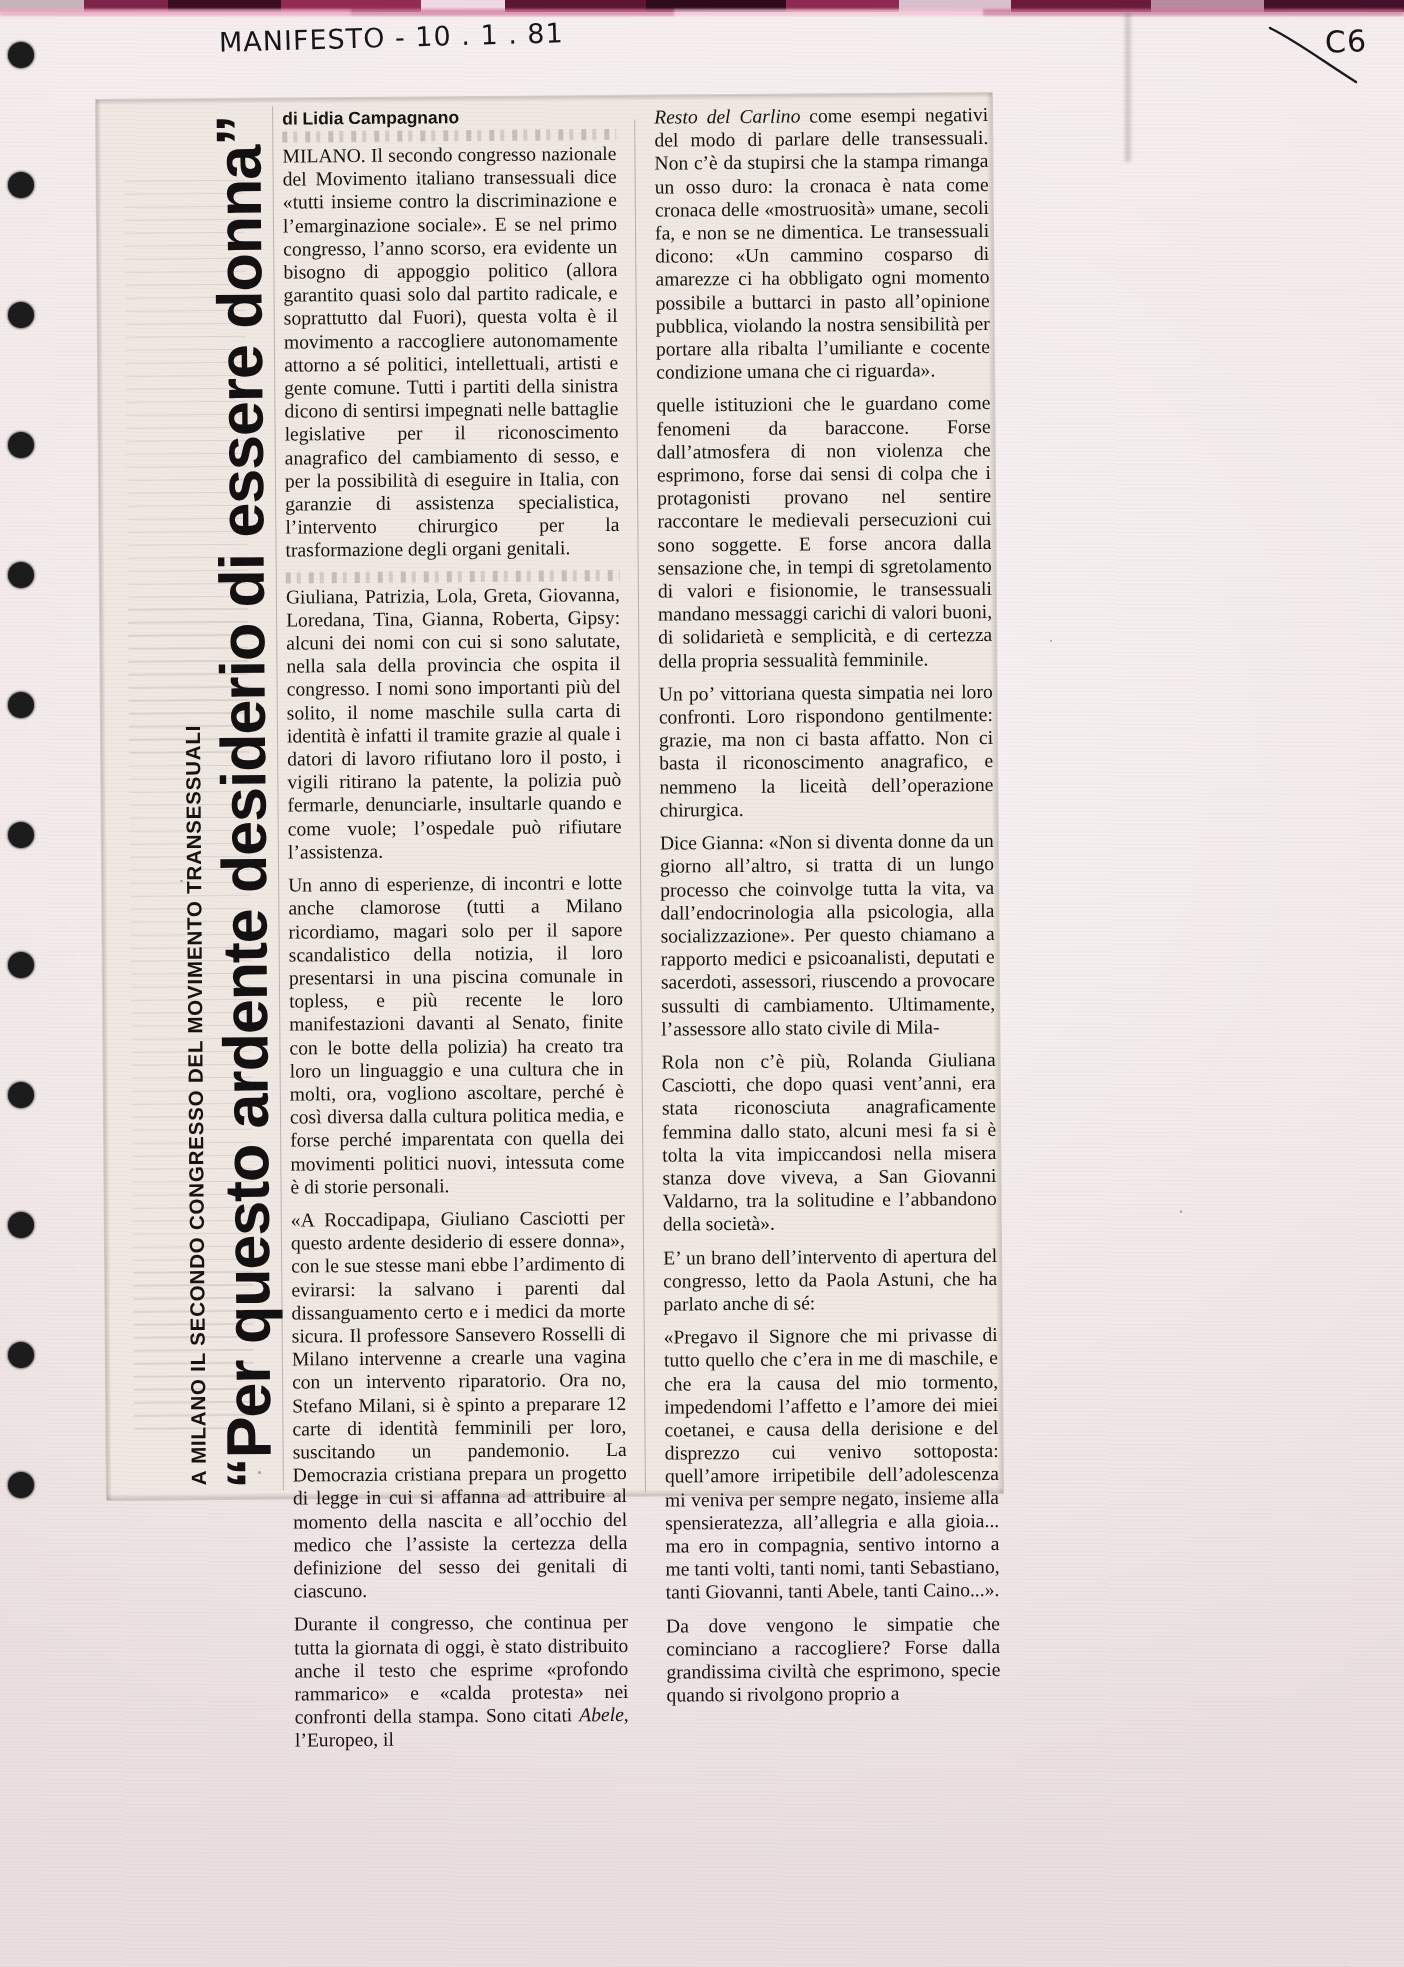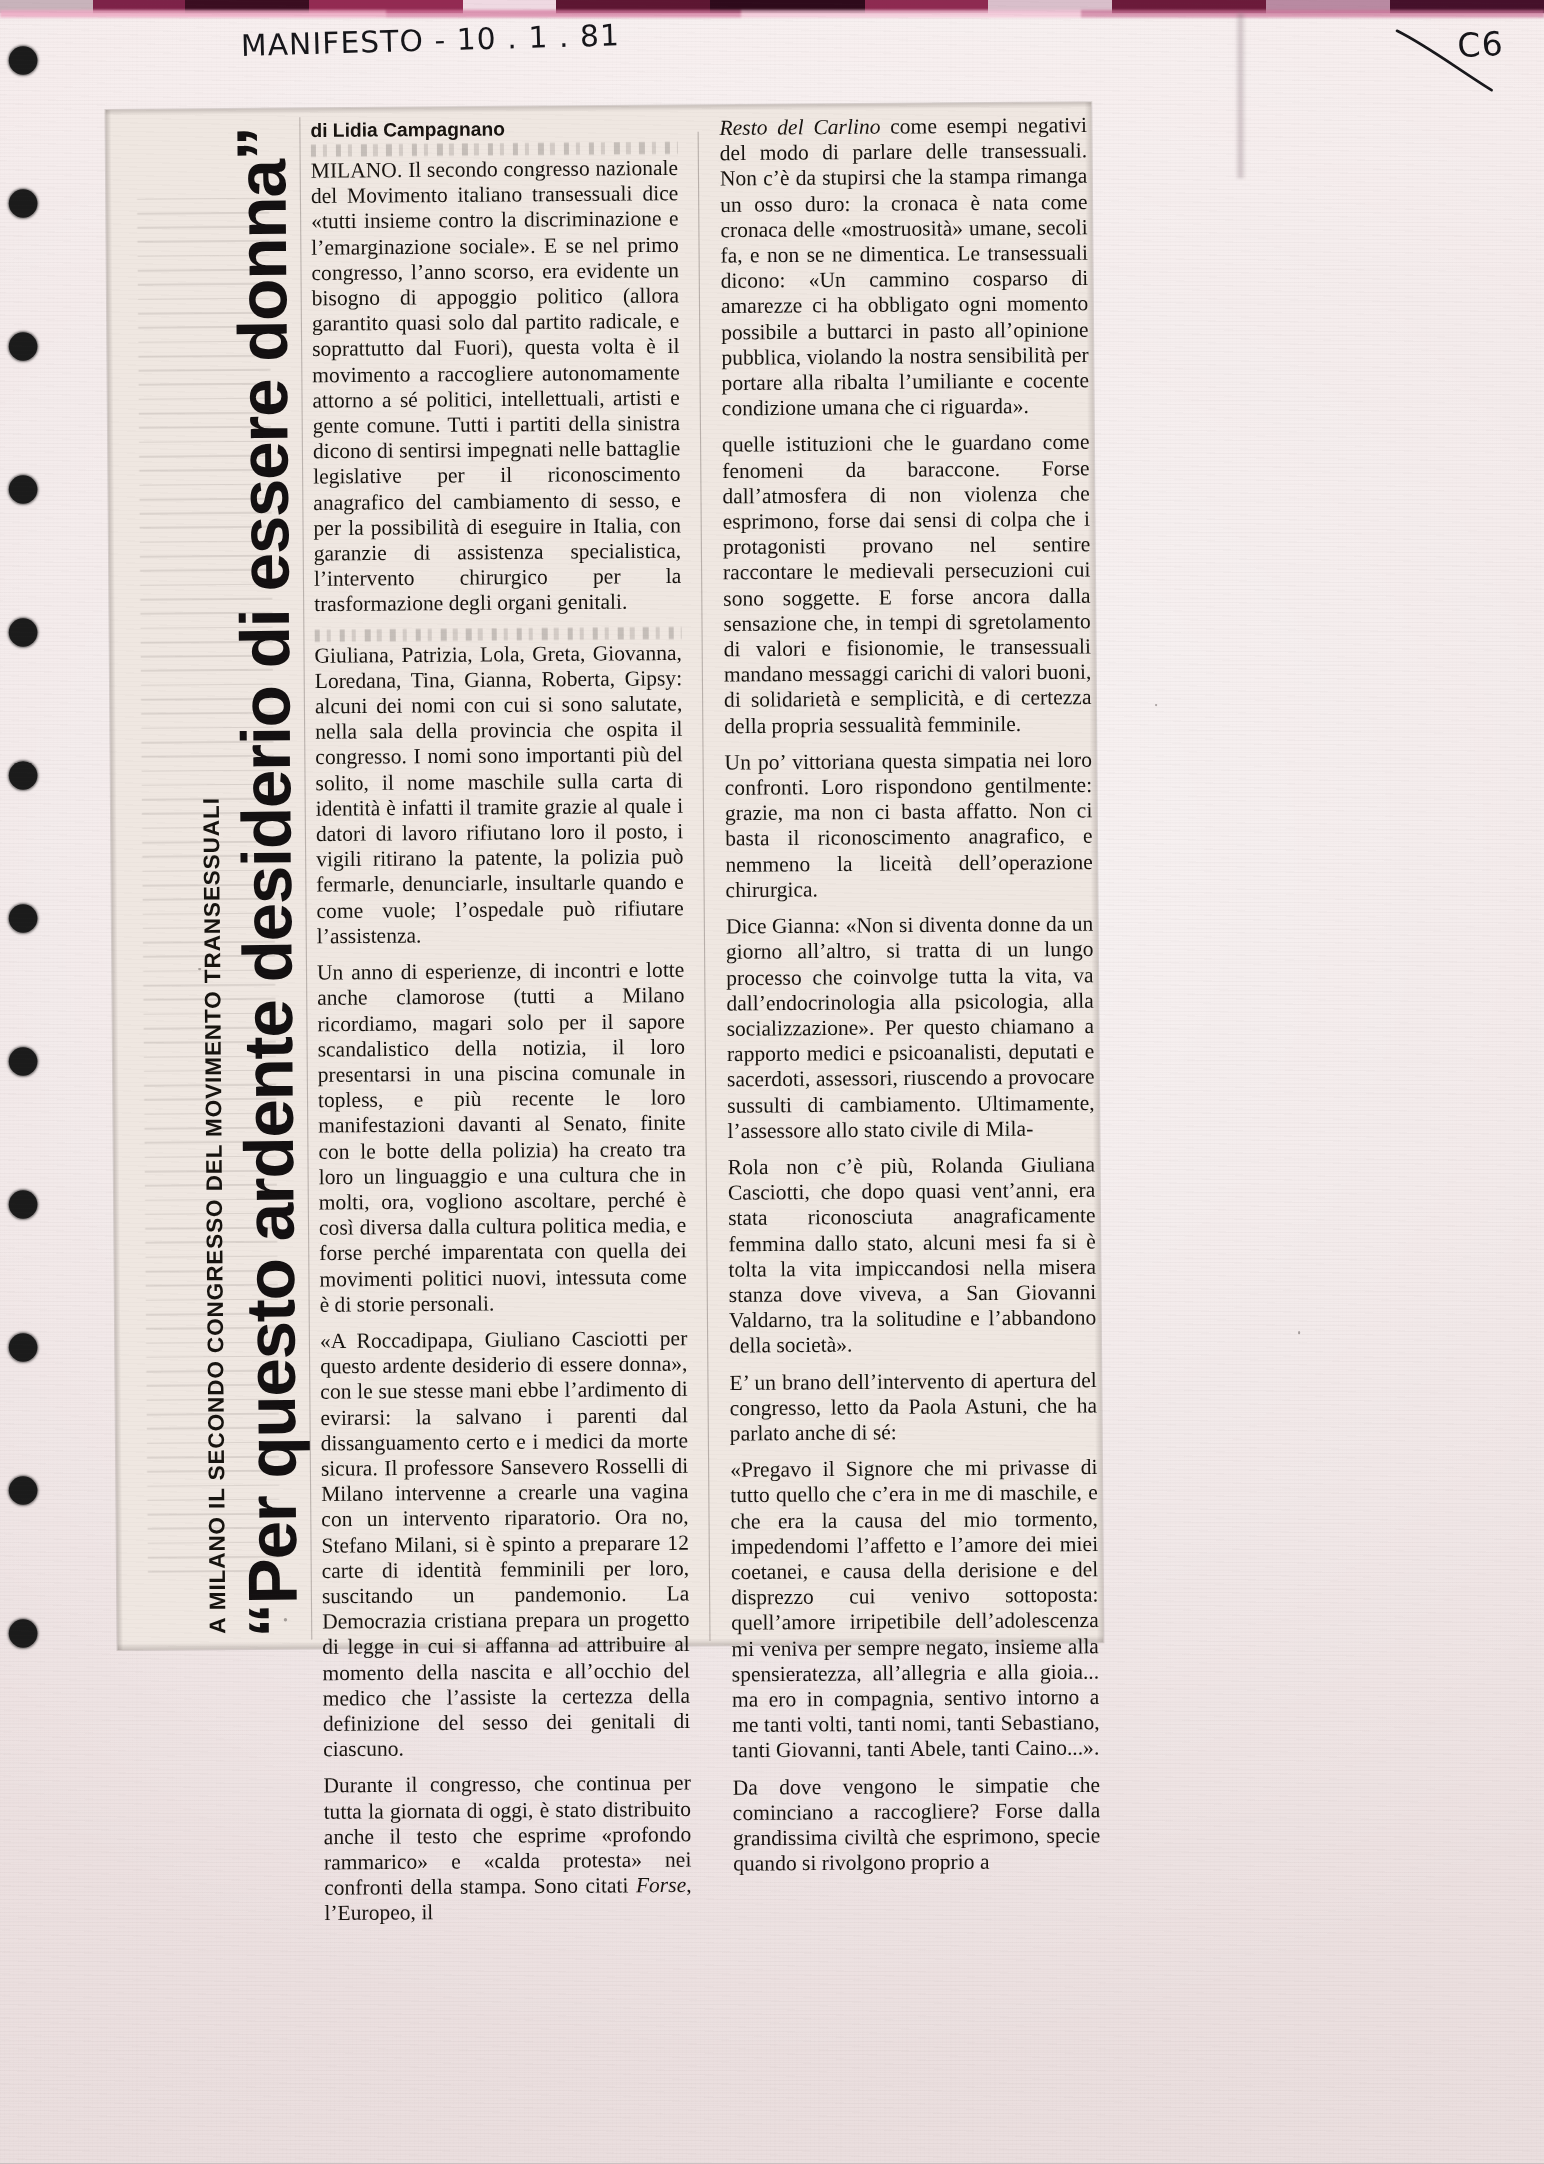--- a/index.html
+++ b/index.html
@@ -241,21 +241,21 @@
     <div id="columns">
 
       <div class="col" id="col-1">
         <p class="byline">di Lidia Campagnano</p>
         <span class="smudge-line"></span>
         <p>MILANO. Il secondo congresso nazionale del Movimento italiano transessuali dice «tutti insieme contro la discriminazione e l’emarginazione sociale». E se nel primo congresso, l’anno scorso, era evidente un bisogno di appoggio politico (allora garantito quasi solo dal partito radicale, e soprattutto dal Fuori), questa volta è il movimento a raccogliere autonomamente attorno a sé politici, intellettuali, artisti e gente comune. Tutti i partiti della sinistra dicono di sentirsi impegnati nelle battaglie legislative per il riconoscimento anagrafico del cambiamento di sesso, e per la possibilità di eseguire in Italia, con garanzie di assistenza specialistica, l’intervento chirurgico per la trasformazione degli organi genitali.</p>
         <span class="smudge-line"></span>
         <p>Giuliana, Patrizia, Lola, Greta, Giovanna, Loredana, Tina, Gianna, Roberta, Gipsy: alcuni dei nomi con cui si sono salutate, nella sala della provincia che ospita il congresso. I nomi sono importanti più del solito, il nome maschile sulla carta di identità è infatti il tramite grazie al quale i datori di lavoro rifiutano loro il posto, i vigili ritirano la patente, la polizia può fermarle, denunciarle, insultarle quando e come vuole; l’ospedale può rifiutare l’assistenza.</p>
         <p>Un anno di esperienze, di incontri e lotte anche clamorose (tutti a Milano ricordiamo, magari solo per il sapore scandalistico della notizia, il loro presentarsi in una piscina comunale in topless, e più recente le loro manifestazioni davanti al Senato, finite con le botte della polizia) ha creato tra loro un linguaggio e una cultura che in molti, ora, vogliono ascoltare, perché è così diversa dalla cultura politica media, e forse perché imparentata con quella dei movimenti politici nuovi, intessuta come è di storie personali.</p>
         <p>«A Roccadipapa, Giuliano Casciotti per questo ardente desiderio di essere donna», con le sue stesse mani ebbe l’ardimento di evirarsi: la salvano i parenti dal dissanguamento certo e i medici da morte sicura. Il professore Sansevero Rosselli di Milano intervenne a crearle una vagina con un intervento riparatorio. Ora no, Stefano Milani, si è spinto a preparare 12 carte di identità femminili per loro, suscitando un pandemonio. La Democrazia cristiana prepara un progetto di legge in cui si affanna ad attribuire al momento della nascita e all’occhio del medico che l’assiste la certezza della definizione del sesso dei genitali di ciascuno.</p>
-        <p>Durante il congresso, che continua per tutta la giornata di oggi, è stato distribuito anche il testo che esprime «profondo rammarico» e «calda protesta» nei confronti della stampa. Sono citati <em>Forse</em>, l’Europeo, il</p>
+        <p>Durante il congresso, che continua per tutta la giornata di oggi, è stato distribuito anche il testo che esprime «profondo rammarico» e «calda protesta» nei confronti della stampa. Sono citati <em>Abele</em>, l’Europeo, il</p>
       </div>
 
       <div class="col" id="col-2">
         <p><em>Resto del Carlino</em> come esempi negativi del modo di parlare delle transessuali. Non c’è da stupirsi che la stampa rimanga un osso duro: la cronaca è nata come cronaca delle «mostruosità» umane, secoli fa, e non se ne dimentica. Le transessuali dicono: «Un cammino cosparso di amarezze ci ha obbligato ogni momento possibile a buttarci in pasto all’opinione pubblica, violando la nostra sensibilità per portare alla ribalta l’umiliante e cocente condizione umana che ci riguarda».</p>
         <p>quelle istituzioni che le guardano come fenomeni da baraccone. Forse dall’atmosfera di non violenza che esprimono, forse dai sensi di colpa che i protagonisti provano nel sentire raccontare le medievali persecuzioni cui sono soggette. E forse ancora dalla sensazione che, in tempi di sgretolamento di valori e fisionomie, le transessuali mandano messaggi carichi di valori buoni, di solidarietà e semplicità, e di certezza della propria sessualità femminile.</p>
         <p>Un po’ vittoriana questa simpatia nei loro confronti. Loro rispondono gentilmente: grazie, ma non ci basta affatto. Non ci basta il riconoscimento anagrafico, e nemmeno la liceità dell’operazione chirurgica.</p>
         <p>Dice Gianna: «Non si diventa donne da un giorno all’altro, si tratta di un lungo processo che coinvolge tutta la vita, va dall’endocrinologia alla psicologia, alla socializzazione». Per questo chiamano a rapporto medici e psicoanalisti, deputati e sacerdoti, assessori, riuscendo a provocare sussulti di cambiamento. Ultimamente, l’assessore allo stato civile di Mila-</p>
         <p>Rola non c’è più, Rolanda Giuliana Casciotti, che dopo quasi vent’anni, era stata riconosciuta anagraficamente femmina dallo stato, alcuni mesi fa si è tolta la vita impiccandosi nella misera stanza dove viveva, a San Giovanni Valdarno, tra la solitudine e l’abbandono della società».</p>
         <p>E’ un brano dell’intervento di apertura del congresso, letto da Paola Astuni, che ha parlato anche di sé:</p>
         <p>«Pregavo il Signore che mi privasse di tutto quello che c’era in me di maschile, e che era la causa del mio tormento, impedendomi l’affetto e l’amore dei miei coetanei, e causa della derisione e del disprezzo cui venivo sottoposta: quell’amore irripetibile dell’adolescenza mi veniva per sempre negato, insieme alla spensieratezza, all’allegria e alla gioia... ma ero in compagnia, sentivo intorno a me tanti volti, tanti nomi, tanti Sebastiano, tanti Giovanni, tanti Abele, tanti Caino...».</p>

